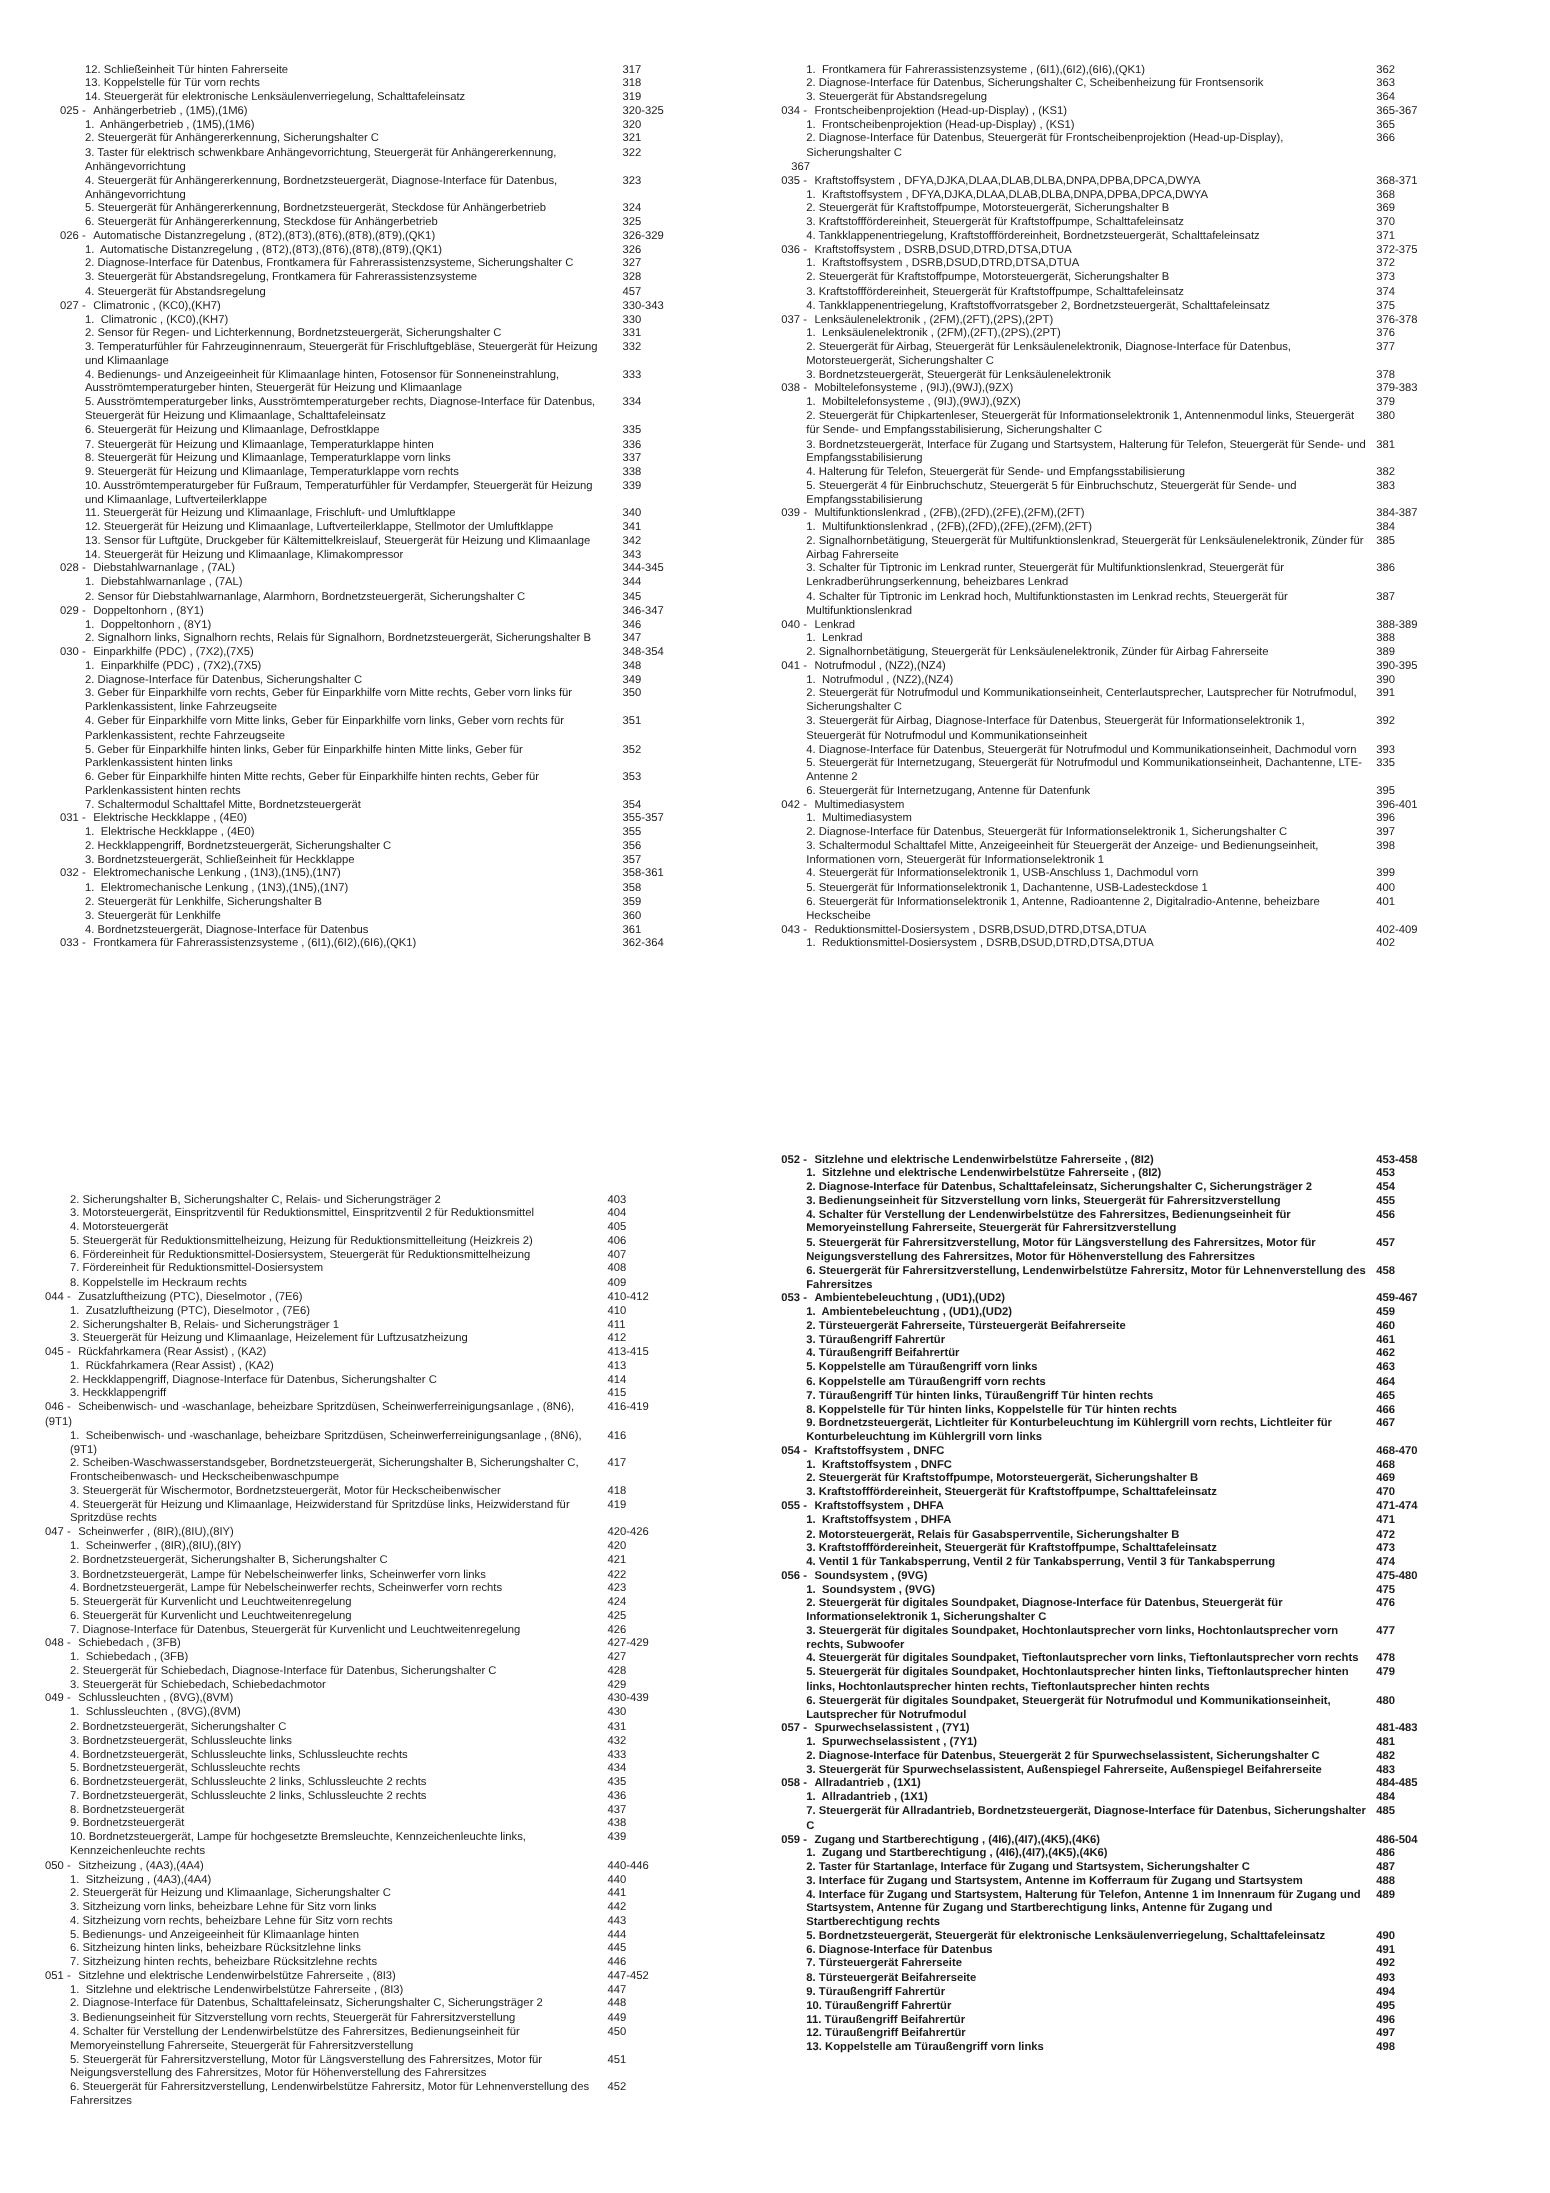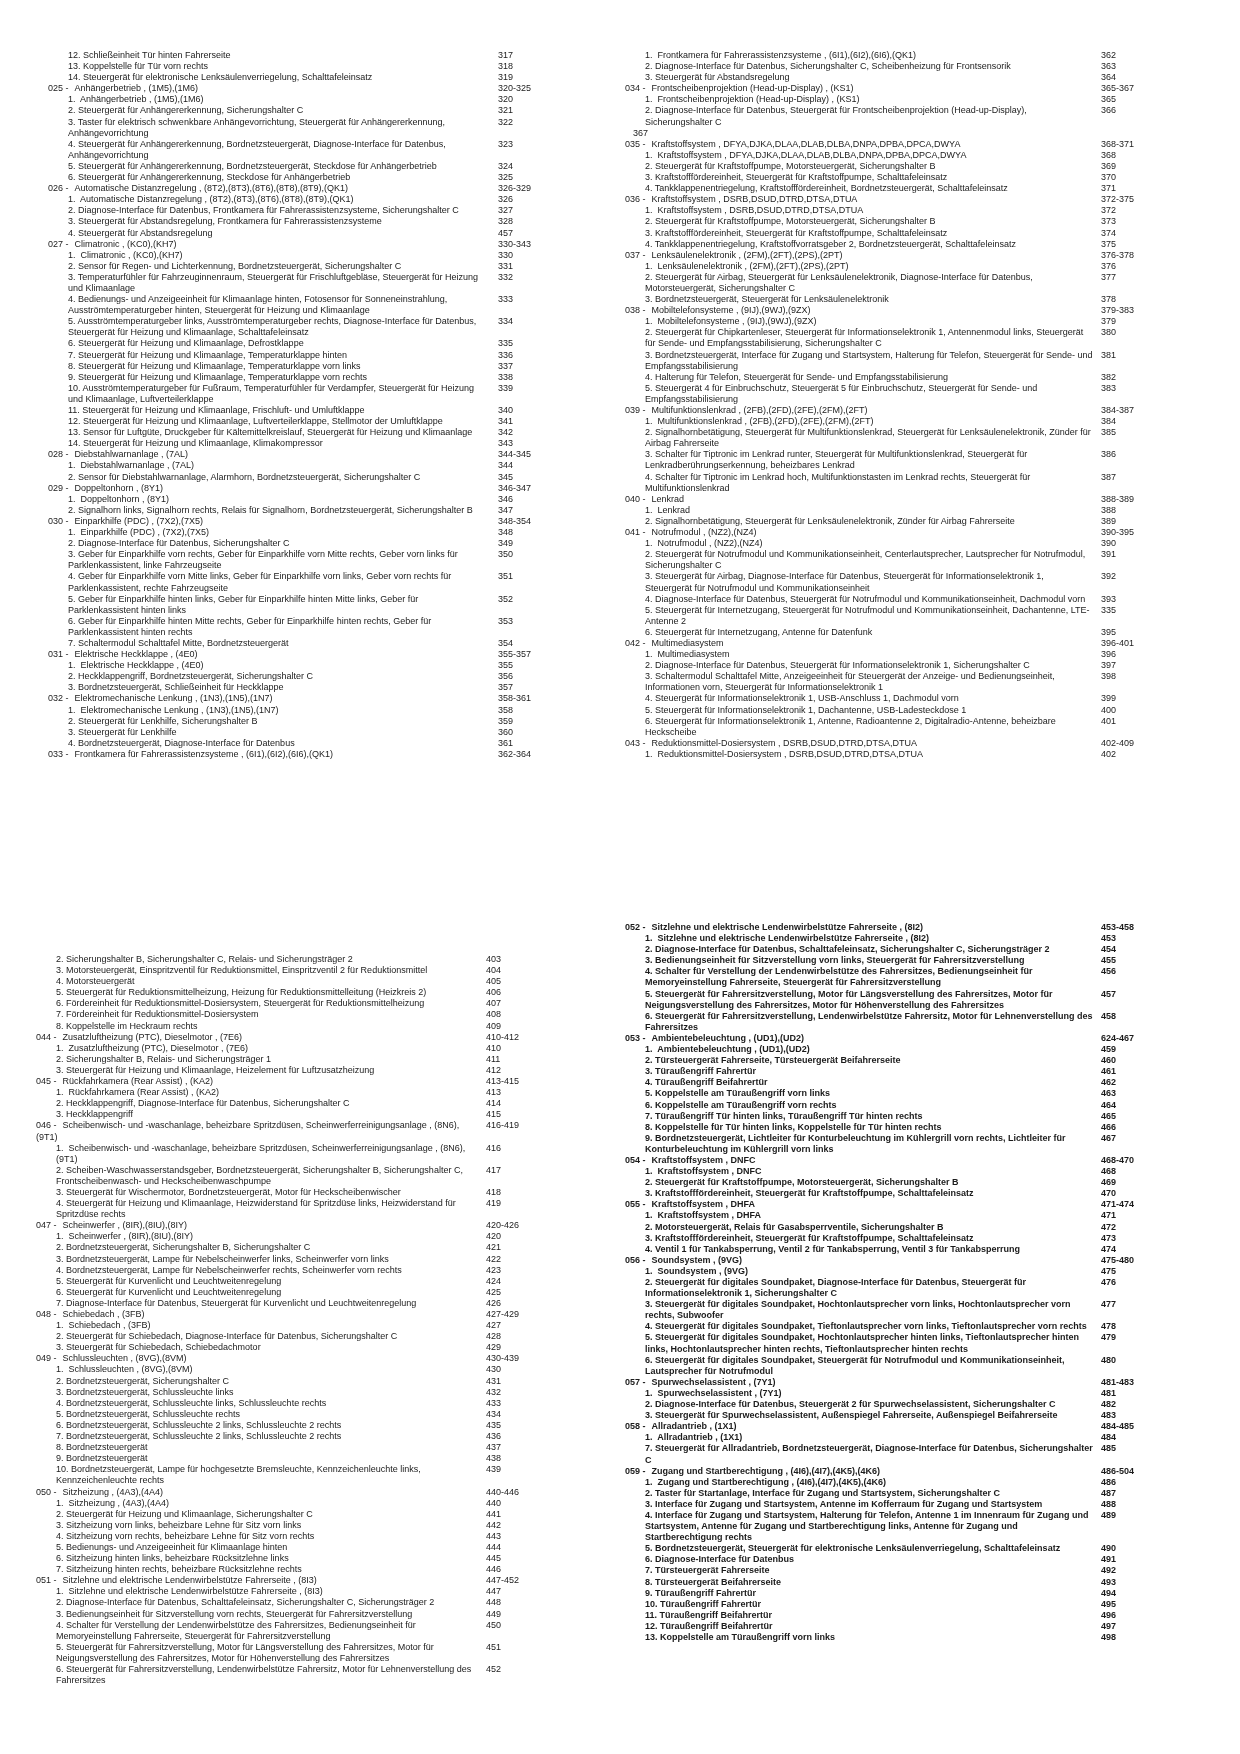--- a/index.html
+++ b/index.html
@@ -724,21 +724,21 @@
       <div class="row item">
         <span class="t"><span>5. Steuergerät für Fahrersitzverstellung, Motor für Längsverstellung des Fahrersitzes, Motor für Neigungsverstellung des Fahrersitzes, Motor für Höhenverstellung des Fahrersitzes</span></span>
         <span class="p">457</span>
       </div>
       <div class="row item">
         <span class="t"><span>6. Steuergerät für Fahrersitzverstellung, Lendenwirbelstütze Fahrersitz, Motor für Lehnenverstellung des Fahrersitzes</span></span>
         <span class="p">458</span>
       </div>
       <div class="row sec">
         <span class="t"><span class="code">053 -</span><span>Ambientebeleuchtung , (UD1),(UD2)</span></span>
-        <span class="p">624-467</span>
+        <span class="p">459-467</span>
       </div>
       <div class="row item">
         <span class="t"><span>1.  Ambientebeleuchtung , (UD1),(UD2)</span></span>
         <span class="p">459</span>
       </div>
       <div class="row item">
         <span class="t"><span>2. Türsteuergerät Fahrerseite, Türsteuergerät Beifahrerseite</span></span>
         <span class="p">460</span>
       </div>
       <div class="row item">

